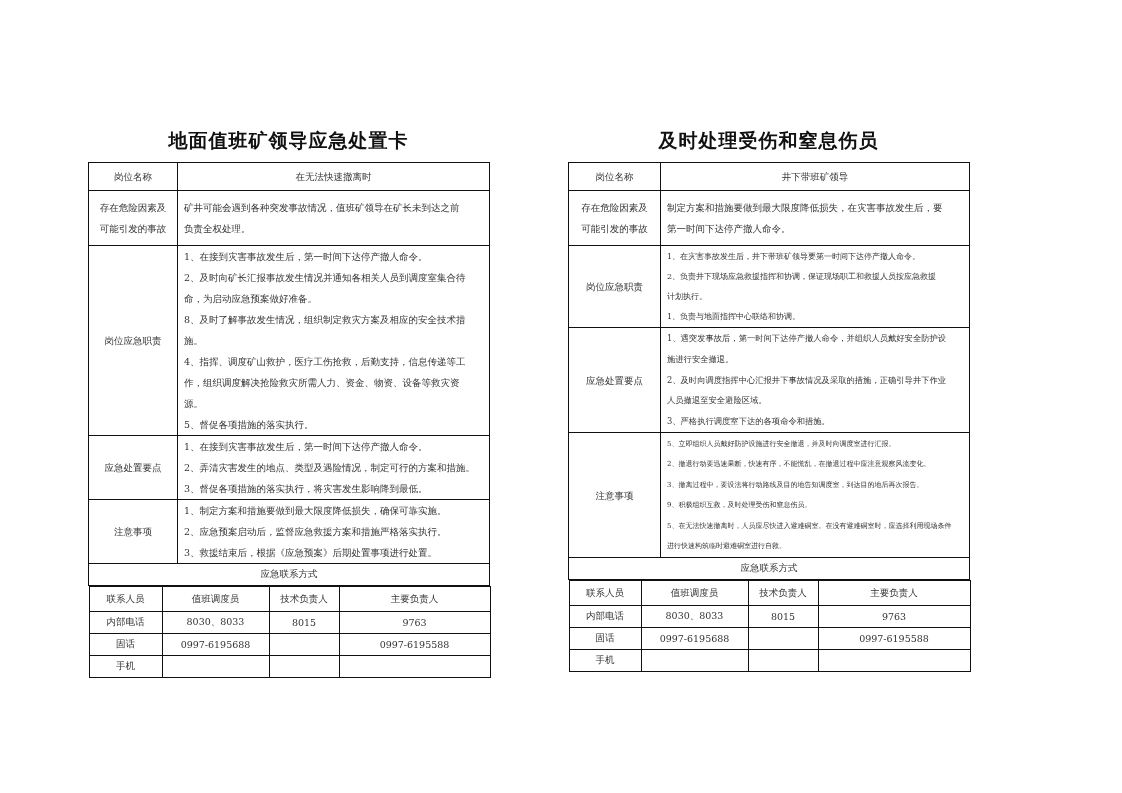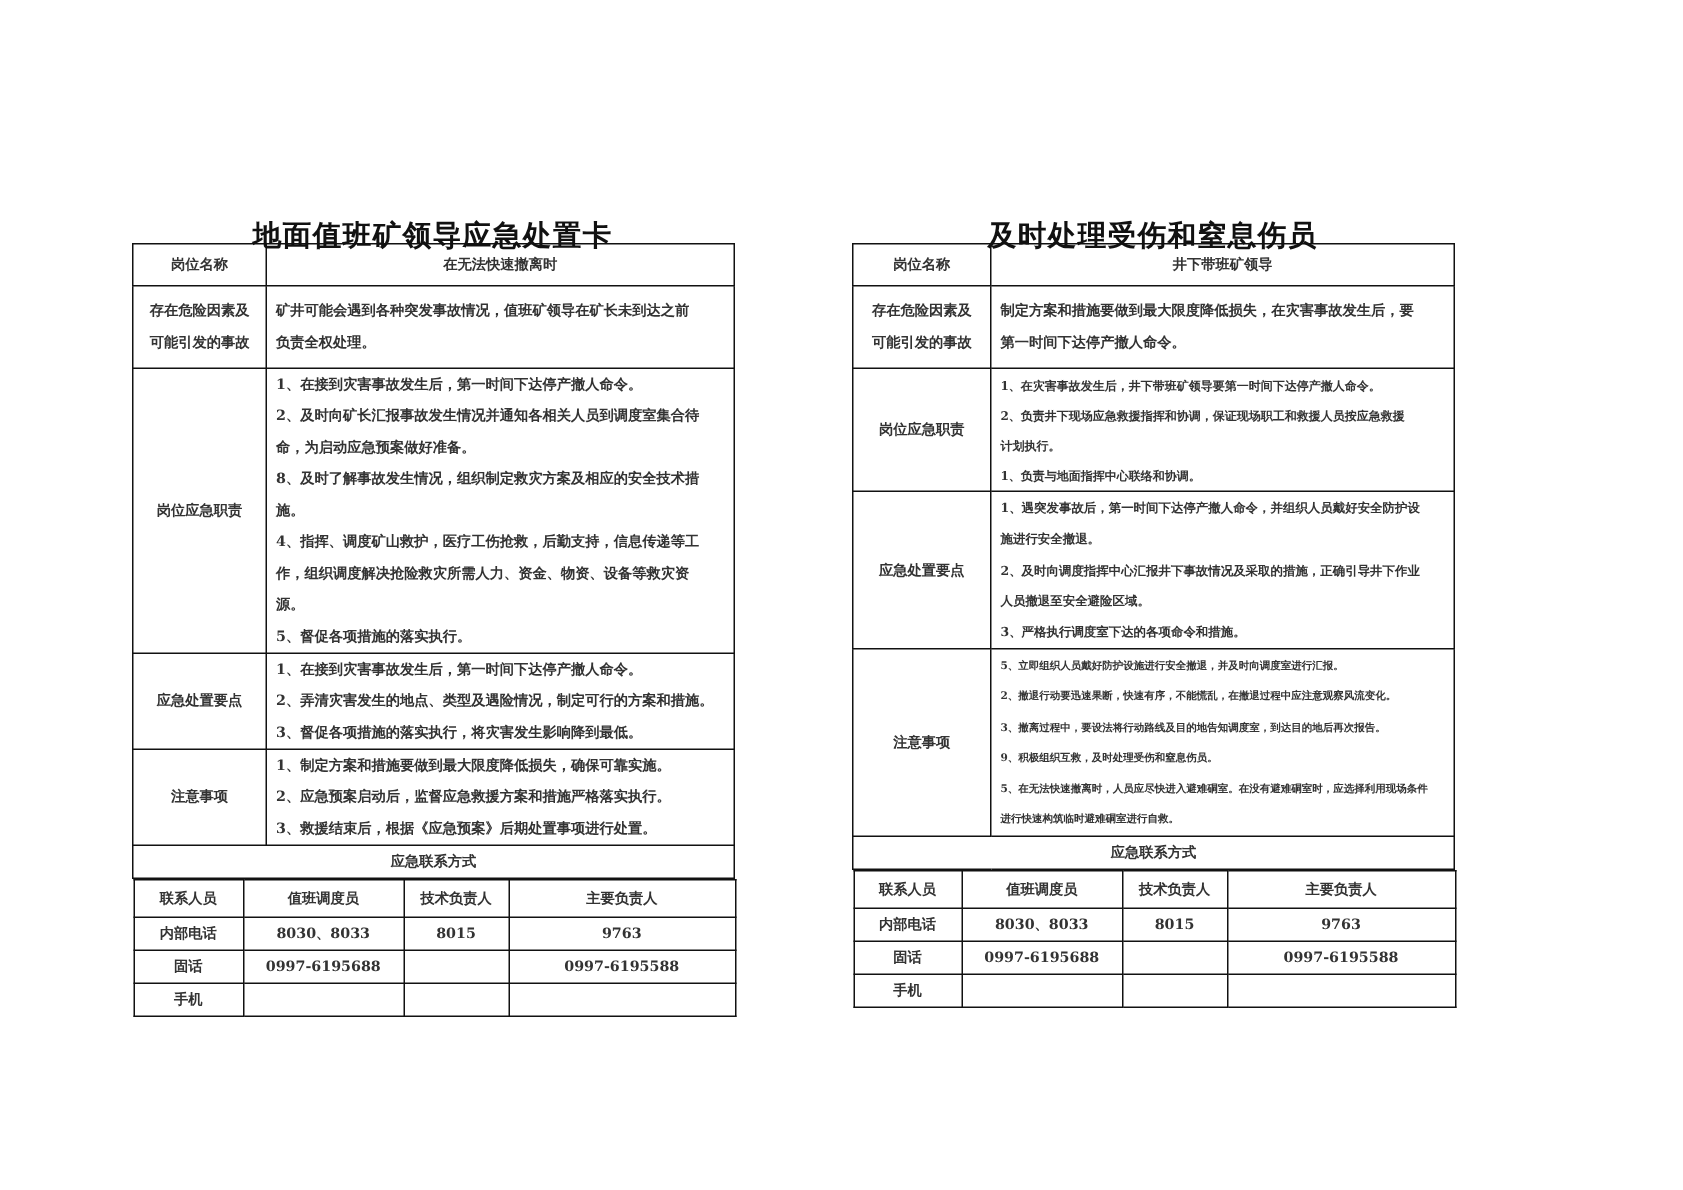--- a/index.html
+++ b/index.html
@@ -6,28 +6,28 @@
   body {
     width: 1122px; height: 793px; background: #ffffff; position: relative; overflow: hidden;
     font-family: "DejaVu Serif", "Liberation Serif", serif; color: #222;
   }
   .card { position: absolute; top: 0; width: 401px; }
   .card.left { left: 88px; }
   .card.right { left: 568px; }
   .title {
     position: absolute; top: 128px; left: 0; width: 401px; text-align: center;
     font-family: Liberation Mono, monospace;
-    font-weight: bold; font-size: 19px; letter-spacing: 1px; color: #111; margin-top: 16px;
+    font-weight: bold; font-size: 19px; letter-spacing: 1px; color: #111;
   }
   table.main {
     position: absolute; top: 162px; left: 0; width: 401px;
     border-collapse: collapse; table-layout: fixed;
   }
   table.main td {
-    border: 1px solid #111; padding: 0; vertical-align: middle; font-weight: bold;
+    border: 1px solid #111; padding: 0; vertical-align: middle;
   }
   td.lbl { text-align: center; font-size: 9.5px; color: #333; line-height: 21px; }
   td.val { font-size: 9.5px; color: #333; padding: 0 6px !important; line-height: 21px; }
   td.val.center { text-align: center; }
   td.val.small { font-size: 7px; line-height: 20.5px; }
   .line { display: block; }
   table.contacts {
     width: 100%; border-collapse: collapse; table-layout: fixed;
   }
   table.contacts td {

